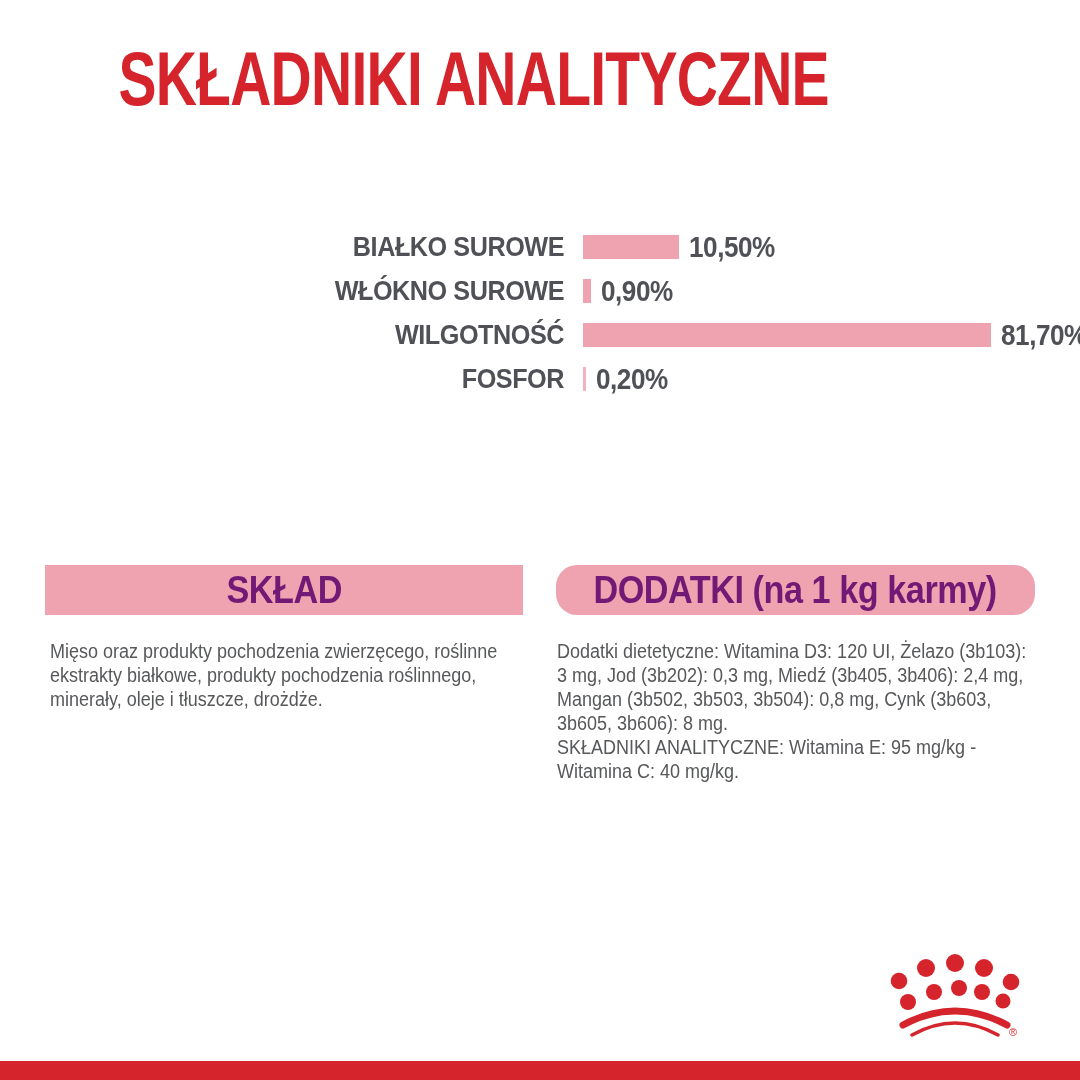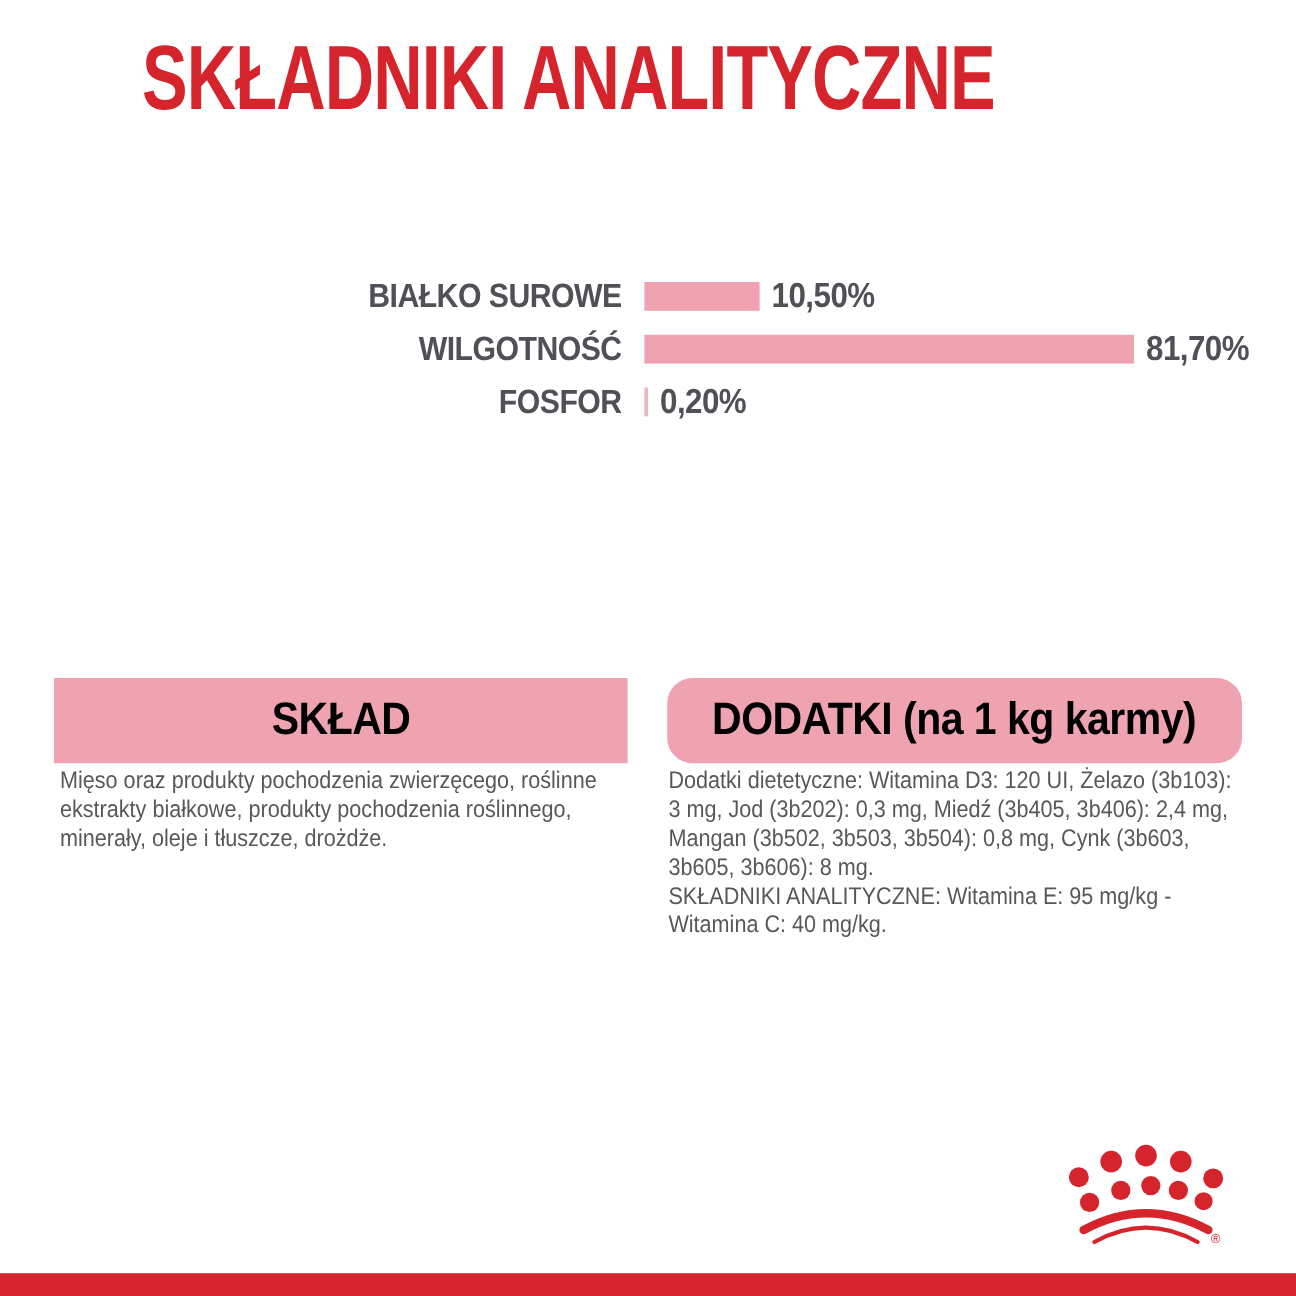--- a/index.html
+++ b/index.html
@@ -2,44 +2,44 @@
 <html><head>
 <meta charset="utf-8">
 <style>
   * { margin:0; padding:0; box-sizing:border-box; }
   html,body { width:1080px; height:1080px; }
   body {
     position:relative; width:1080px; height:1080px; background:#ffffff;
     font-family:"Liberation Sans","DejaVu Sans",sans-serif; overflow:hidden;
     --red:#d5242c; --pink:#efa2b0; --pink-light:#f2b3bf; --label:#4f5156; --body:#57585a;
   }
-  .title-wrap { position:absolute; top:26px; left:0; width:920px; text-align:left; }
+  .title-wrap { position:absolute; top:39px; left:0; width:920px; text-align:left; }
   .title {
     display:inline-block; font-weight:700; font-size:76px; line-height:80px;
     color:var(--red); white-space:nowrap; transform:scaleX(.75); transform-origin:50% 50%;
     letter-spacing:-1px;
   }
   
   .chart { position:absolute; top:225px; left:0; width:1080px; }
-  .crow { display:flex; align-items:center; height:44px; }
+  .crow { display:flex; align-items:center; height:44px;padding-left:46px; }
   .crow:nth-child(5) { margin-top:4px; }
   .clabel {
     flex:none; width:518px; text-align:right; font-weight:700; font-size:28px;
     color:var(--label); white-space:nowrap; transform:scaleX(.9); transform-origin:100% 50%;
     letter-spacing:-0.5px;
   }
   .cbar { flex:none; height:24px; margin-left:19px; background:var(--pink); }
   .cbar.sliver { background:var(--pink-light); }
   .cvalue {
     flex:none; margin-left:10px; font-weight:700; font-size:29px; color:var(--label);
     white-space:nowrap; transform:scaleX(.9); transform-origin:0 50%; letter-spacing:-0.5px;
   }
   
   .hdr {
-    position:absolute; top:565px; height:71px; background:var(--pink); color:#000000;
+    position:absolute; top:565px; height:50px; background:var(--pink); color:#701a75;
     display:flex; align-items:center; justify-content:center;
   }
   .hdr-sklad { left:45px; width:478px; }
   .hdr-dodatki { left:556px; width:479px;border-radius:21px; }
   .hdr span {
     font-weight:700; font-size:38px; white-space:nowrap; display:inline-block;
     transform:scaleX(.9); transform-origin:50% 50%; letter-spacing:-0.5px;
   }
   
   .body-text {
@@ -59,20 +59,25 @@
 
 <div class="title-wrap">
   <span class="title">SKŁADNIKI ANALITYCZNE</span>
 </div>
 
 <div class="chart" id="chart-rows">
     <div class="crow">
       <span class="clabel">BIAŁKO SUROWE</span>
       <div class="cbar" style="width: 96px;"></div>
       <span class="cvalue">10,50%</span>
+    </div>
+    <div class="crow">
+      <span class="clabel">WŁÓKNO SUROWE</span>
+      <div class="cbar" style="width: 8px;"></div>
+      <span class="cvalue">0,90%</span>
     </div>
     <div class="crow">
       <span class="clabel">WILGOTNOŚĆ</span>
       <div class="cbar" style="width: 408px;"></div>
       <span class="cvalue">81,70%</span>
     </div>
     <div class="crow">
       <span class="clabel">FOSFOR</span>
       <div class="cbar sliver" style="width: 3px;"></div>
       <span class="cvalue">0,20%</span>

